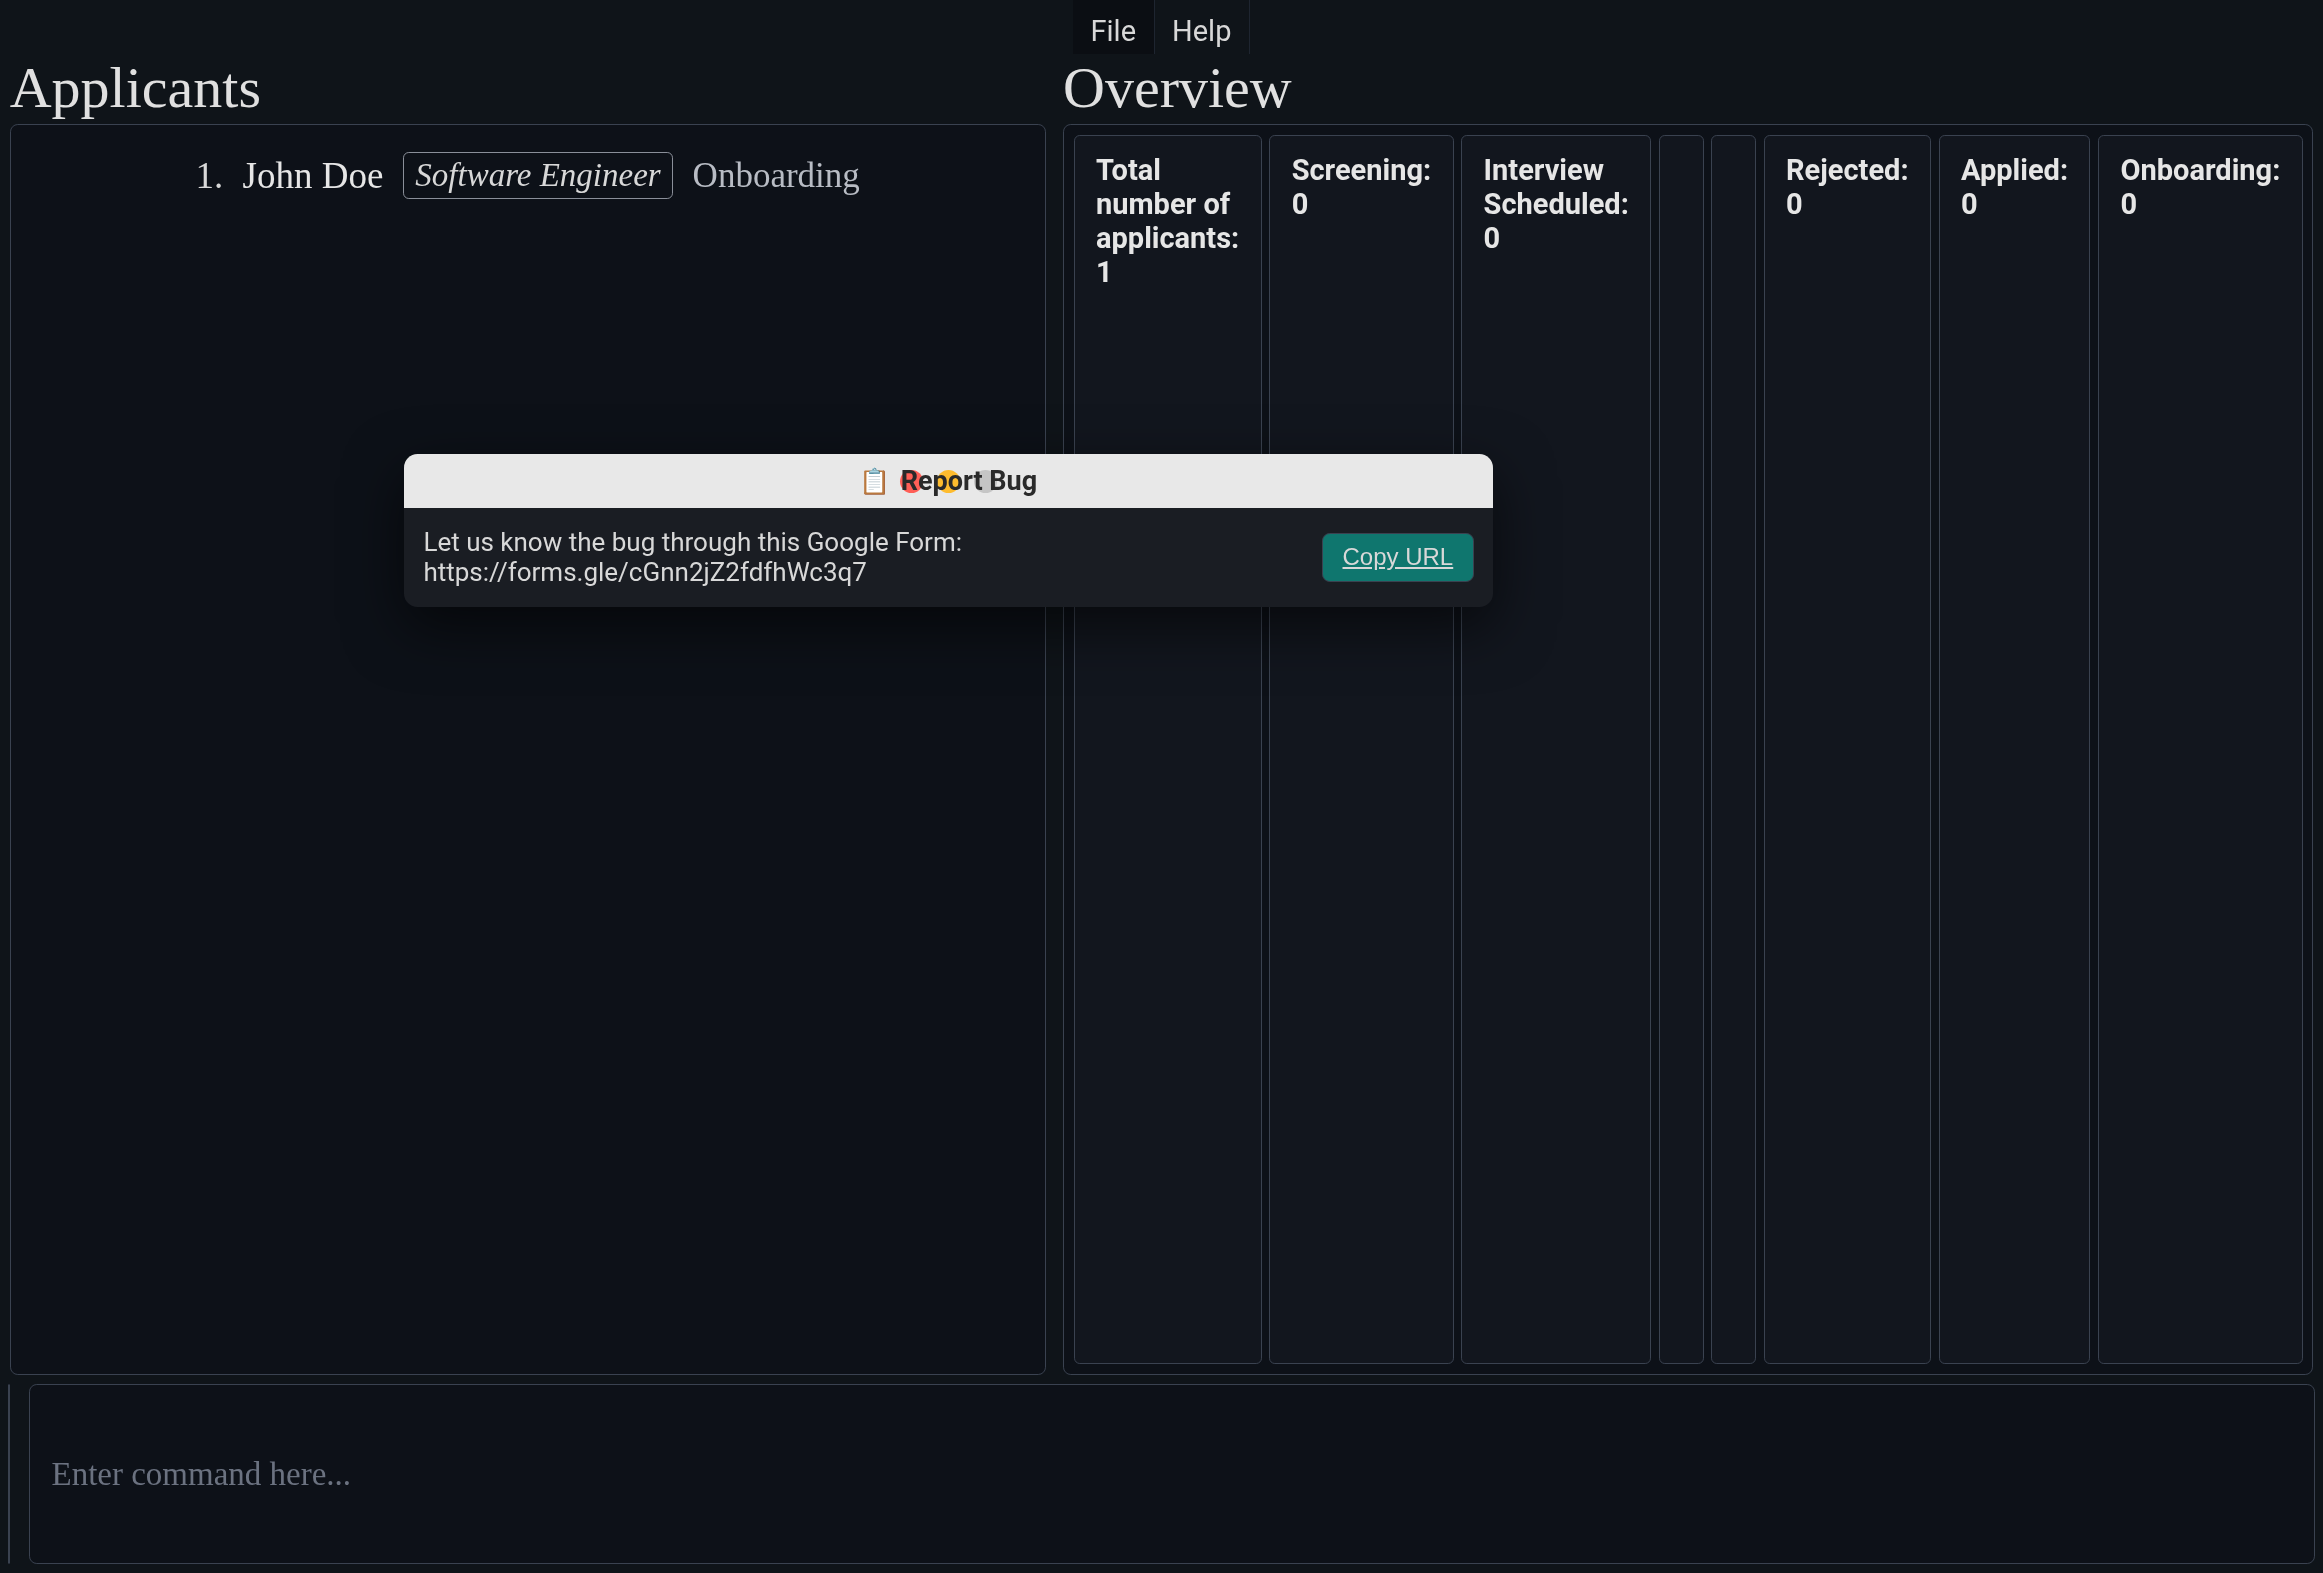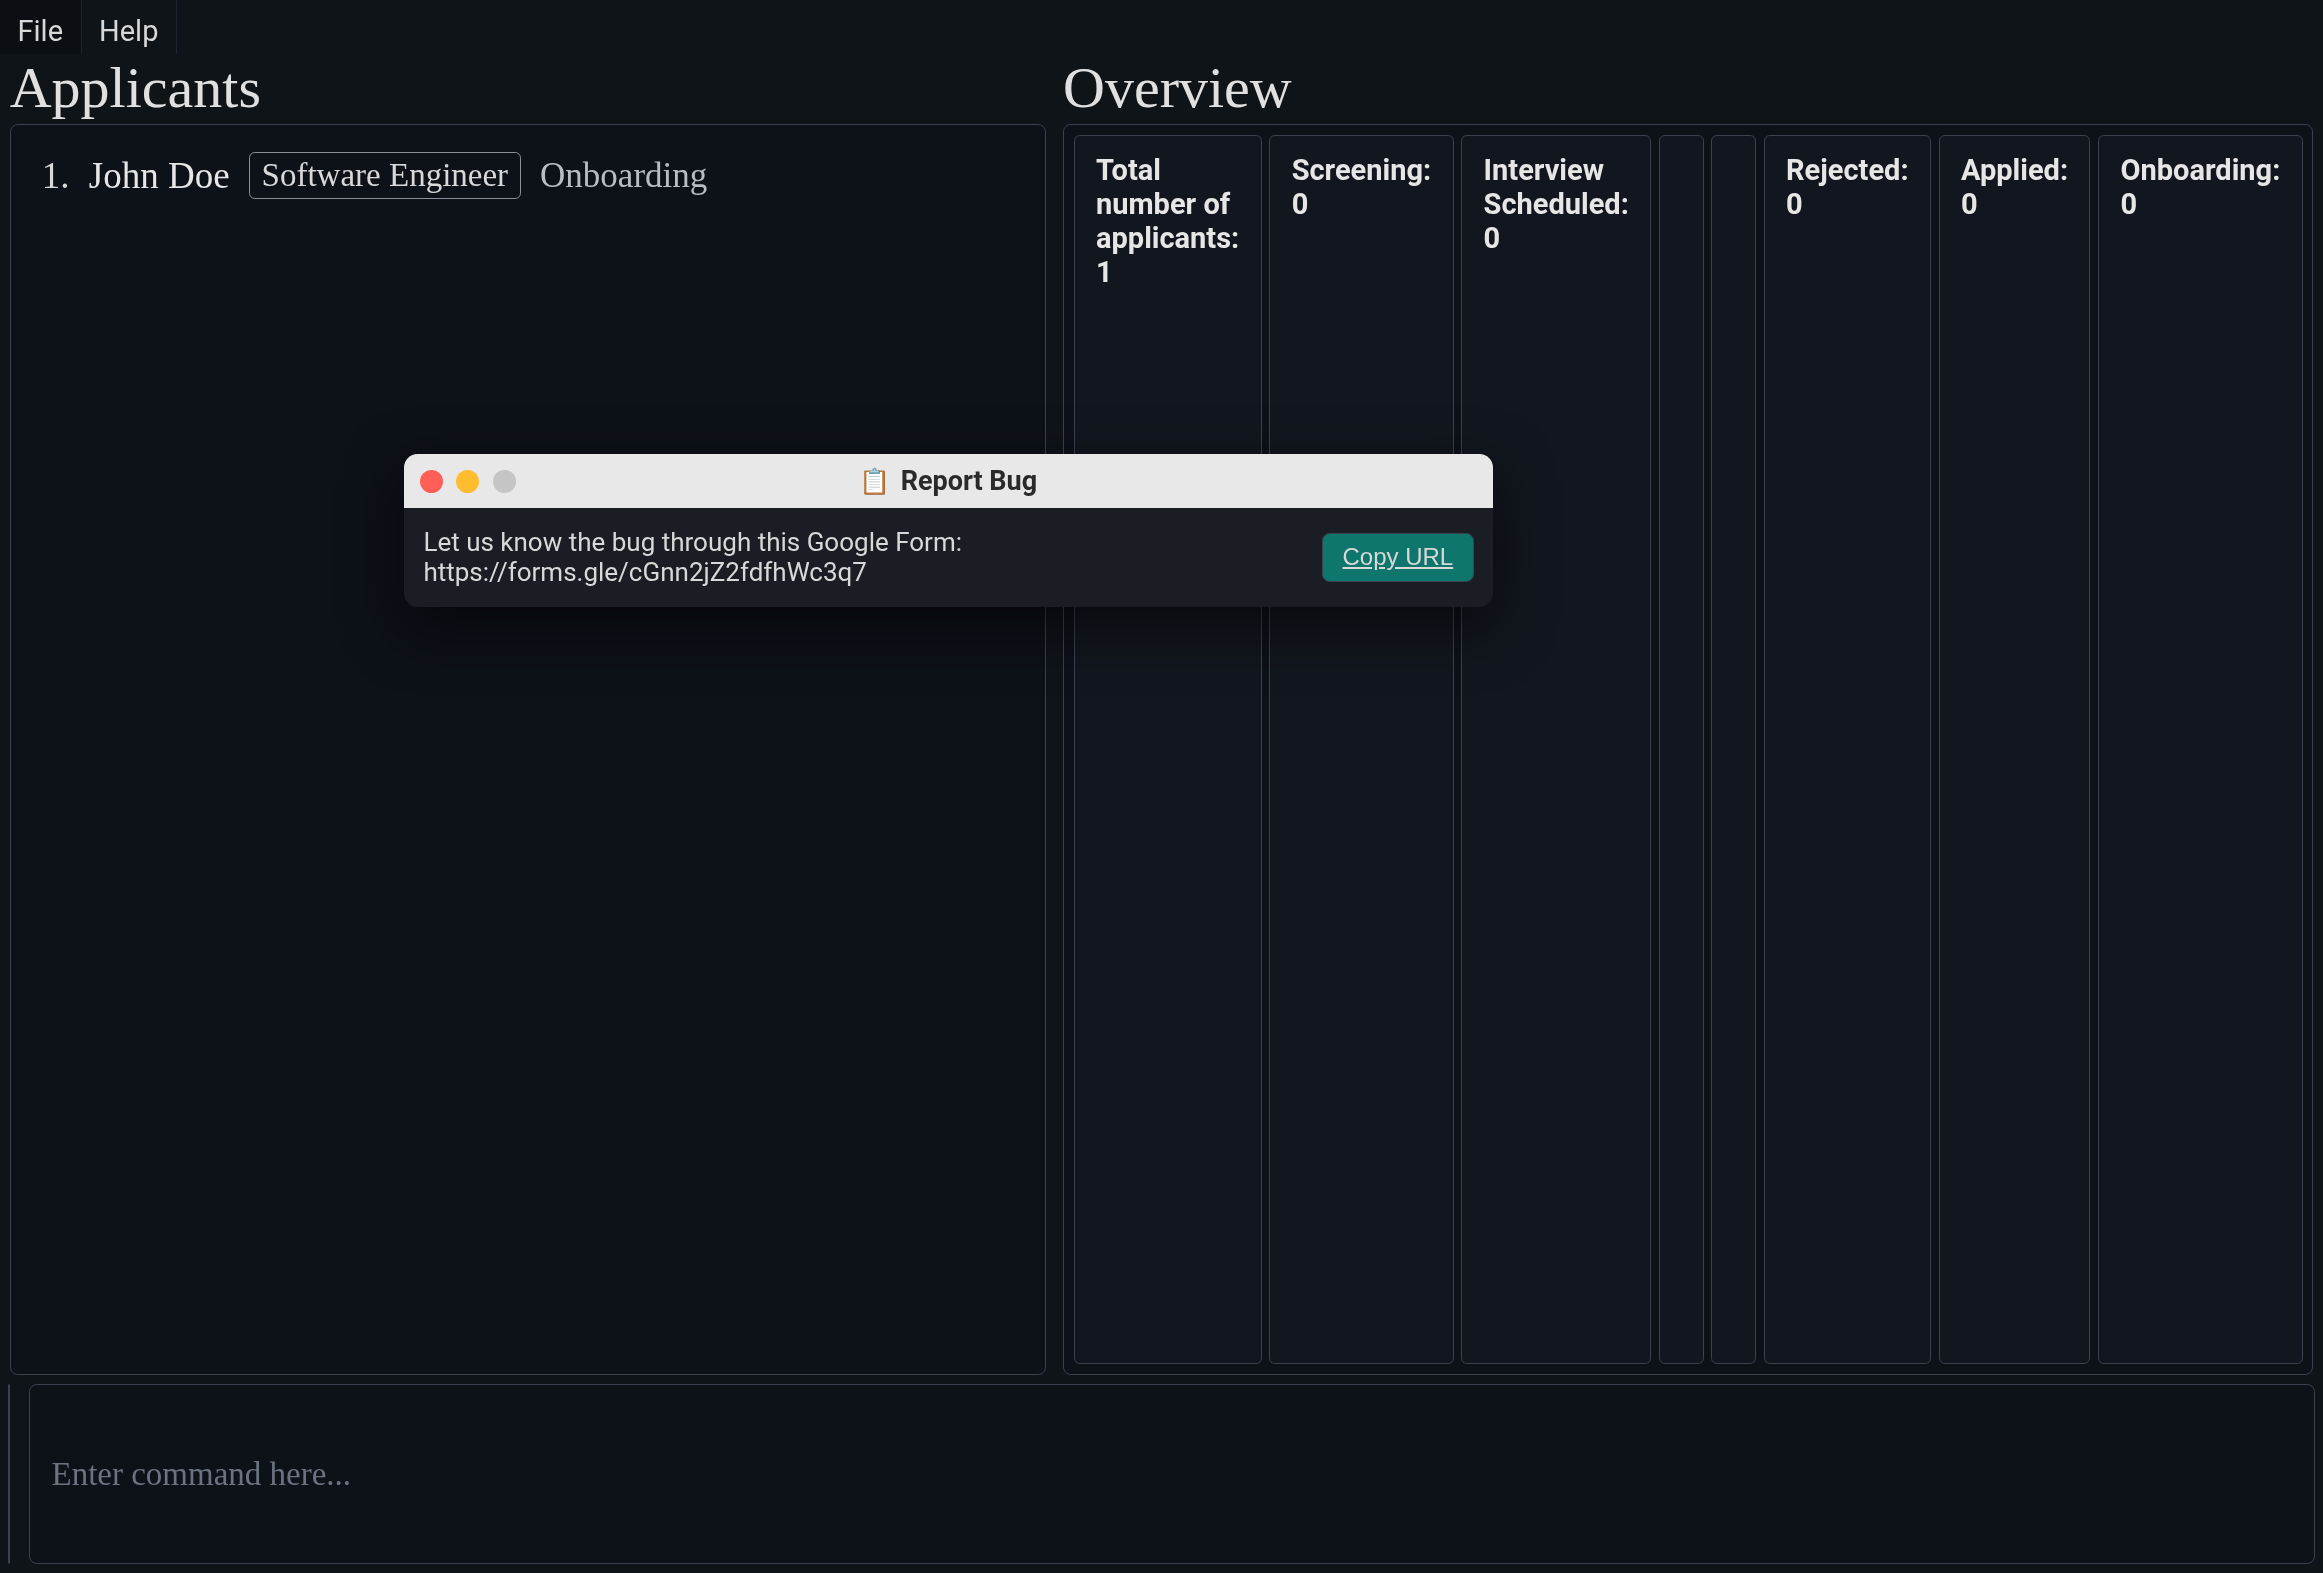--- a/index.html
+++ b/index.html
@@ -1,18 +1,19 @@
 <!DOCTYPE html>
 <html><head>
 <meta charset="utf-8">
 <style>
 * {
   margin: 0;
   padding: 0;
   box-sizing: border-box;
+  justify-content: center;
 }
 body {
   background: #0f1419;
   color: #e6e6e6;
   font-family: -apple-system, BlinkMacSystemFont, "Segoe UI", Roboto, sans-serif;
   width: 2323px;
   height: 1574px;
   overflow: hidden;
   display: flex;
   flex-direction: column;
@@ -72,20 +73,21 @@
   color: #e6e6e6;
   font-family: Georgia, serif;
 }
 .role-badge {
   border: 1.9px solid #8a8f99;
   border-radius: 5.8px;
   padding: 3.9px 11.6px;
   font-size: 33px;
   color: #d8d8d8;
   font-family: Georgia, serif;
+  font-style: italic;
 }
 .status-text {
   color: #b8bcc4;
   font-size: 35px;
   font-family: Georgia, serif;
 }
 .overview-list {
   display: flex;
   flex-direction: row;
   gap: 7.8px;

